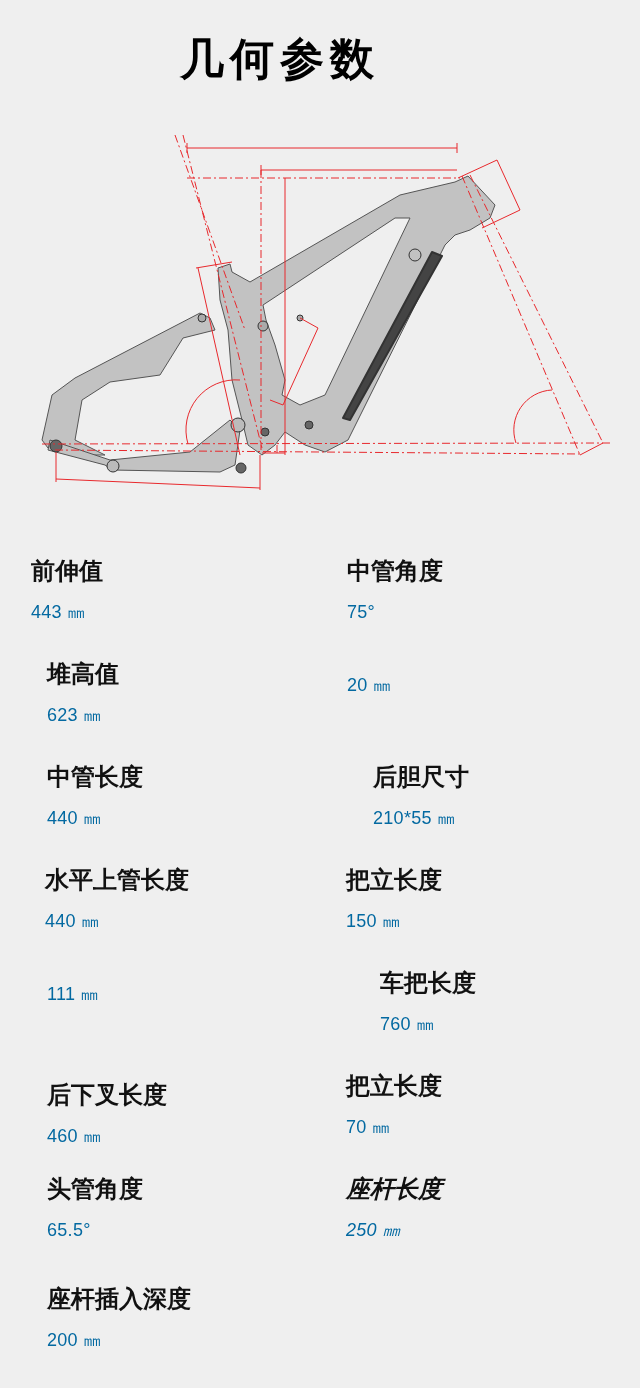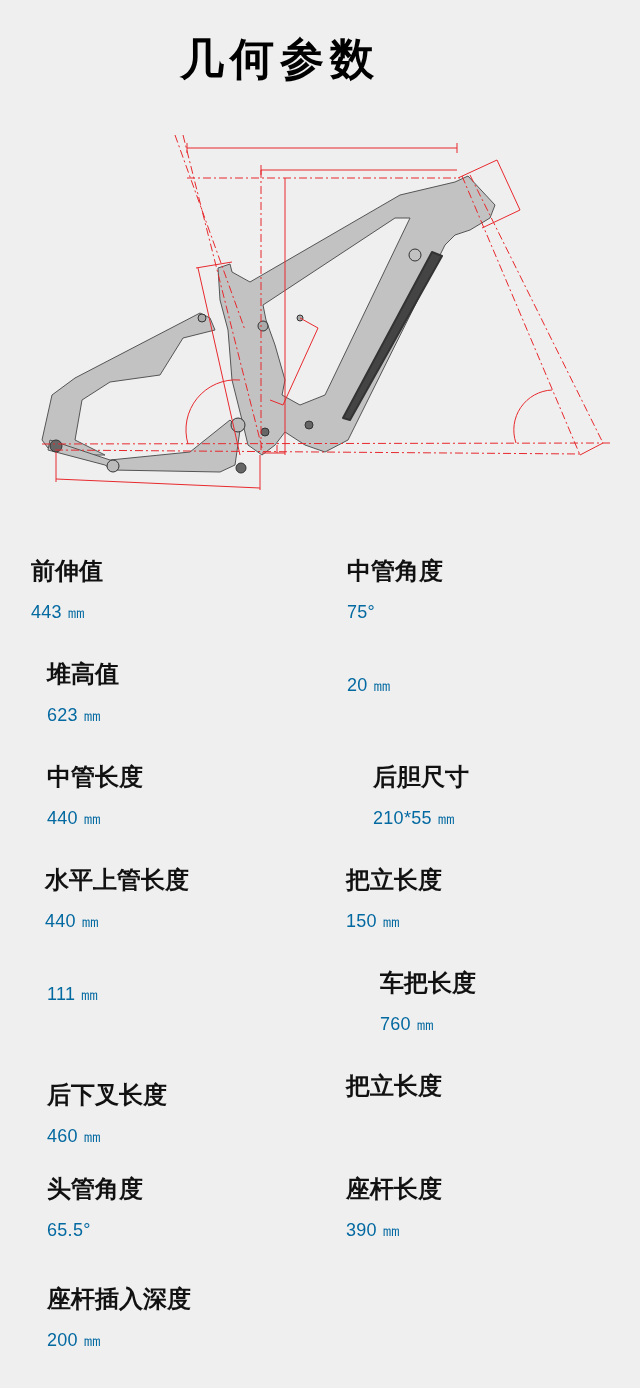--- a/index.html
+++ b/index.html
@@ -151,18 +151,19 @@
   <div class="spec" style="left:346px; top:309px;">
     <div class="label">把立长度</div>
     <div class="value">150 ㎜</div>
   </div>
   <div class="spec" style="left:347px; top:412px;margin-left:33px;">
     <div class="label">车把长度</div>
     <div class="value">760 ㎜</div>
   </div>
   <div class="spec" style="left:346px; top:515px;">
     <div class="label">把立长度</div>
+    <div class="value">70 ㎜</div>
   </div>
-  <div class="spec" style="left:346px; top:618px;">
+  <div class="spec" style="left:346px; top:618px;font-style:italic;">
     <div class="label">座杆长度</div>
-    <div class="value">390 ㎜</div>
+    <div class="value">250 ㎜</div>
   </div>
 </div>
 
 </body></html>

